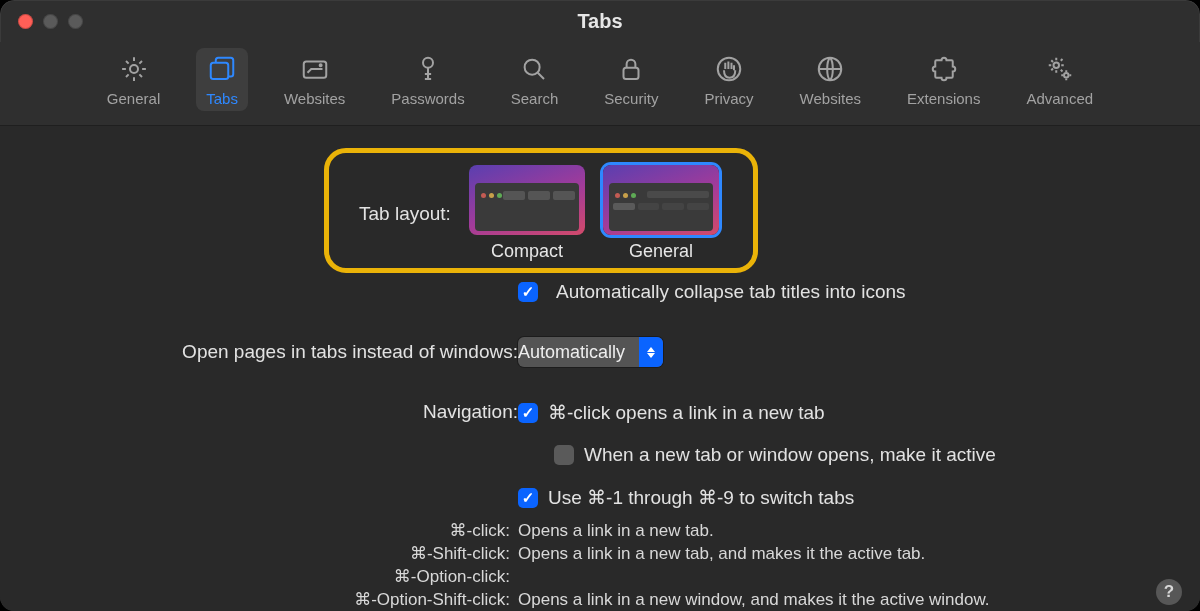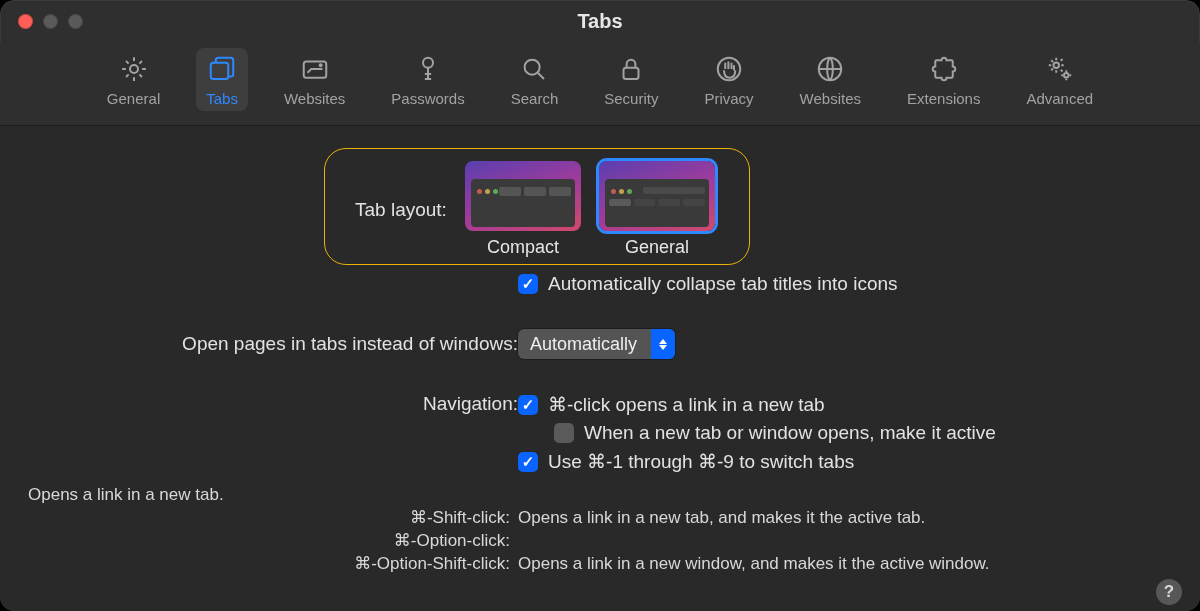--- a/index.html
+++ b/index.html
@@ -80,27 +80,27 @@
   .labelcol {
     width: 490px;
     text-align: right;
     color: #e2e2e2;
     font-size: 19px;
   }
   .valuecol {
     flex: 1;
     display: flex;
     align-items: center;
-    gap: 10px;
+    gap: 18px;
     font-size: 19px;
     color: #e2e2e2;
   }
   
   .highlight {
-    border: 1px solid #eab308;
+    border: 5px solid #eab308;
     border-radius: 22px;
     padding: 12px 34px 6px 30px;
     display: inline-flex;
     align-items: flex-start;
     gap: 18px;
     margin-left: 296px;
     margin-bottom: 8px;
   }
   .highlight .hlabel {
     margin-top: 38px;
@@ -159,21 +159,20 @@
   .chk.checked { background: #0a64ff; }
   .chk.checked::after {
     content: "✓"; color: white; font-size: 15px; font-weight: 800;
   }
   
   .select {
     display: inline-flex; align-items: center;
     background: #545454;
     border-radius: 6px;
     height: 30px;
-    padding-left: 12px;
     font-size: 18px;
     color: #eee;
     box-shadow: 0 0 0 1px rgba(0,0,0,0.3);
   }
   .select .arrows {
     margin-left: 14px;
     width: 24px; height: 30px;
     background: #0a64ff;
     border-radius: 0 6px 6px 0;
     display:flex; flex-direction:column; align-items:center; justify-content:center;
@@ -351,39 +350,40 @@
           <span class="arrows"></span>
         </div>
       </div>
     </div>
 
     <div style="height:24px"></div>
 
     
     <div class="row" style="align-items:flex-start">
       <div class="labelcol">Navigation:</div>
-      <div class="valuecol" style="flex-direction:column; align-items:flex-start; gap:6px;">
+      <div class="valuecol" style="flex-direction:column; align-items:flex-start; gap:20px;">
         <div style="display:flex;align-items:center;gap:10px;">
           <span class="chk checked"></span>
           <span>⌘-click opens a link in a new tab</span>
         </div>
         <div style="display:flex;align-items:center;gap:10px;margin-left:36px;">
           <span class="chk"></span>
           <span>When a new tab or window opens, make it active</span>
         </div>
         <div style="display:flex;align-items:center;gap:10px;">
           <span class="chk checked"></span>
           <span>Use ⌘-1 through ⌘-9 to switch tabs</span>
         </div>
       </div>
     </div>
 
     
     <div class="notes">
       <div class="noterow">
+          <div class="k">⌘-click:</div>
           <div class="v">Opens a link in a new tab.</div>
         </div>
       <div class="noterow">
           <div class="k">⌘-Shift-click:</div>
           <div class="v">Opens a link in a new tab, and makes it the active tab.</div>
         </div>
       <div class="noterow">
           <div class="k">⌘-Option-click:</div>
         </div>
       <div class="noterow">

